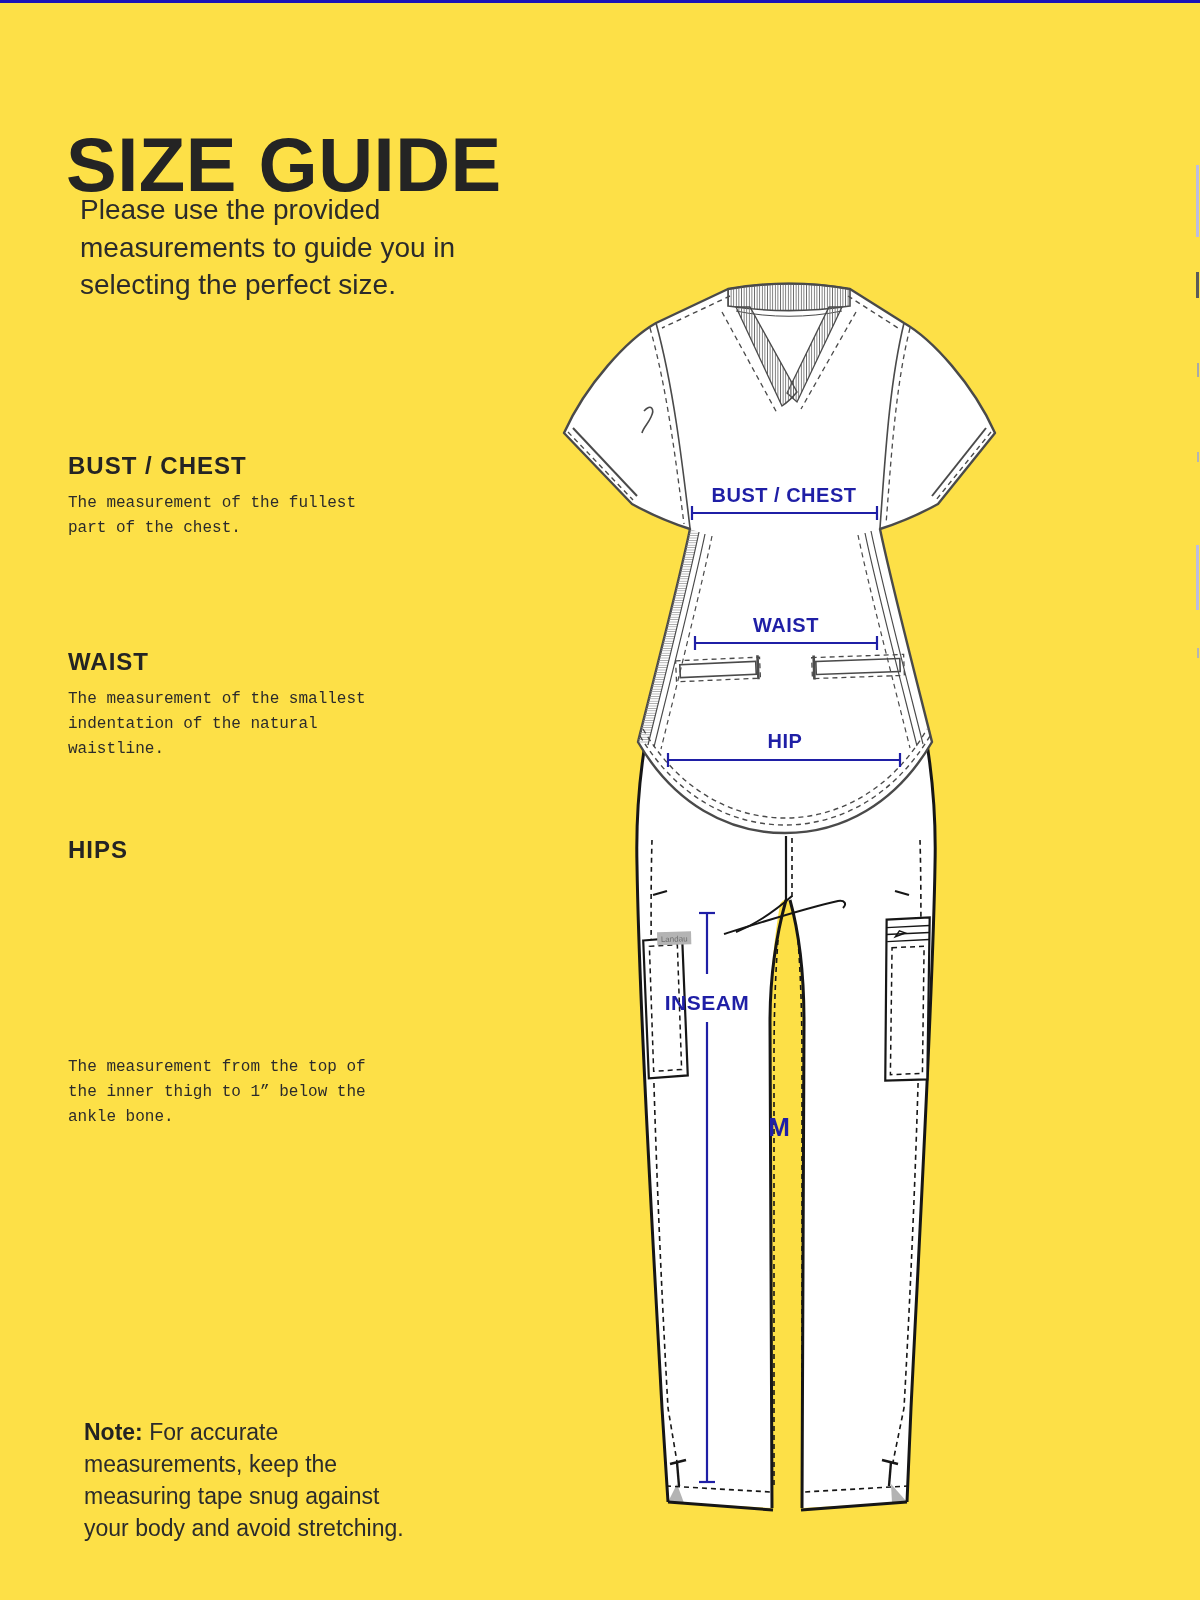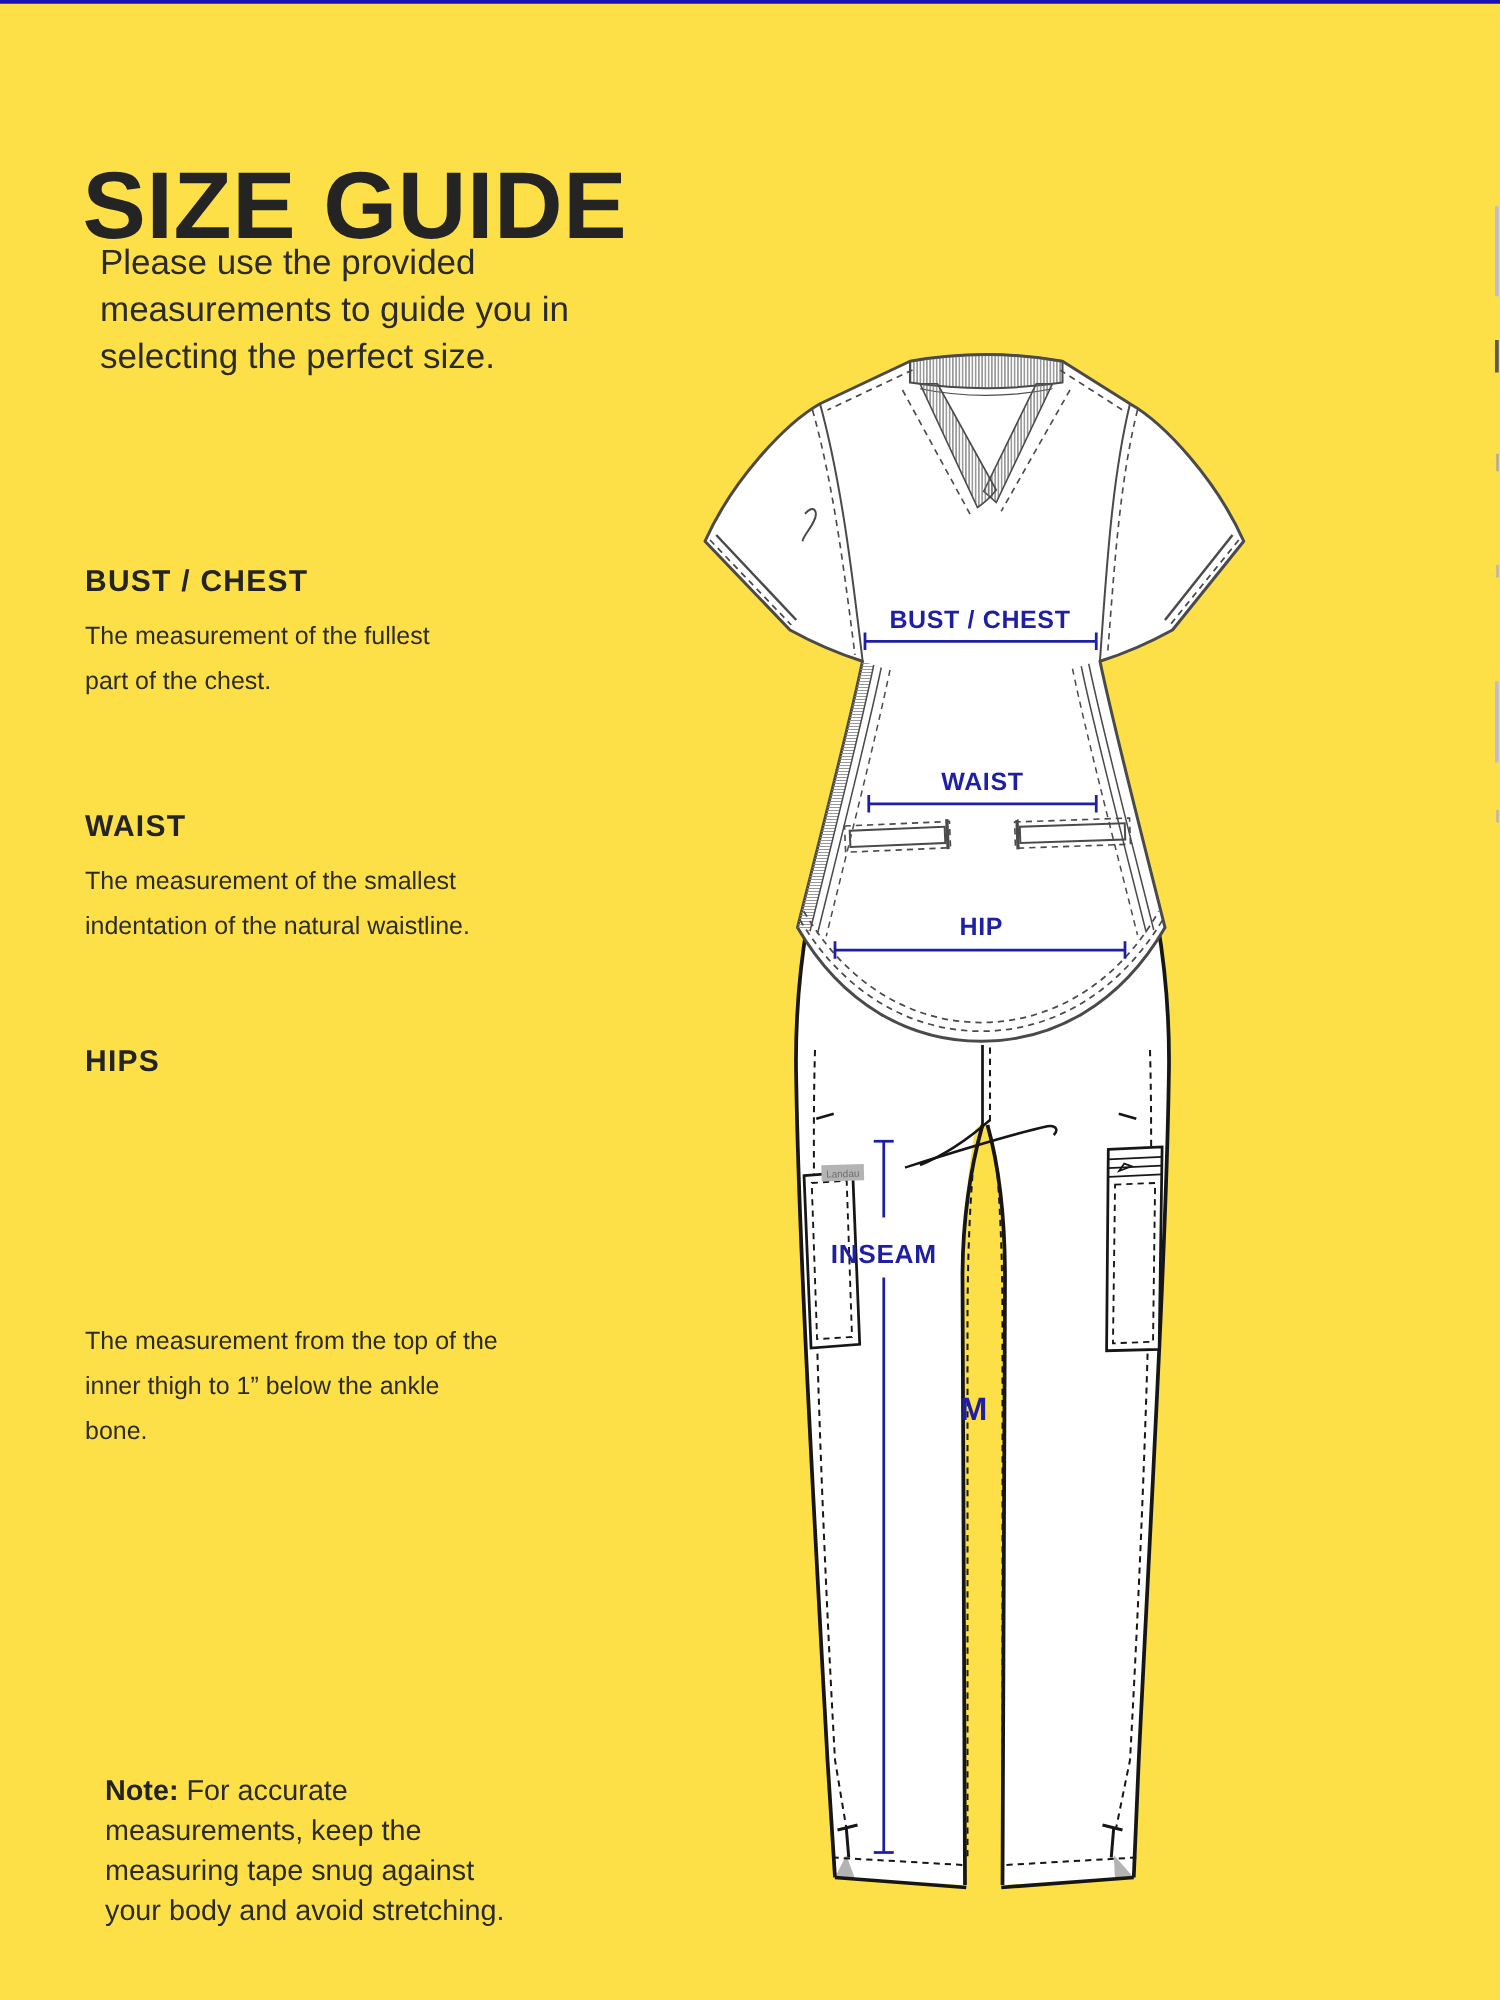--- a/index.html
+++ b/index.html
@@ -5,21 +5,21 @@
   html,body{margin:0;padding:0;background:#fff;}
   .page{position:relative;width:1200px;height:1600px;background:#fde047;overflow:hidden;
         font-family:"Liberation Sans", sans-serif;color:#232323;}
   .toprule{position:absolute;left:0;top:0;width:1200px;height:3px;background:#1b12b6;}
   .title{position:absolute;left:66px;top:76px;font-size:76px;line-height:1;font-weight:700;
          letter-spacing:0.5px;color:#242424;white-space:nowrap;}
   .intro{position:absolute;left:68px;top:179px;width:450px;font-size:28px;line-height:37.5px;
          color:#2b2b2b;margin:12px;}
   .sec{position:absolute;left:68px;}
   .sec h2{margin:0;font-size:24px;font-weight:700;letter-spacing:1px;color:#242424;white-space:nowrap;}
-  .sec p{margin:11px 0 0 0;font-size:20px;line-height:36px;color:#2b2b2b;}
+  .sec p{margin:11px 0 0 0;font-size:16px;line-height:25px;color:#2b2b2b;font-family:Liberation Mono, monospace;}
   .sec-bust{top:452px;width:305px;}
   .sec-waist{top:648px;width:310px;}
   .sec-hips{top:836px;width:365px;}
   .sec-inseam{top:1044px;width:335px;}
   .note{position:absolute;left:68px;top:1400px;width:338px;font-size:23px;line-height:32px;
         color:#2b2b2b;margin:16px;}
   .note b{color:#232323;}
   .diagram{position:absolute;left:540px;top:280px;width:460px;height:1240px;}
   .frag{position:absolute;}
   

